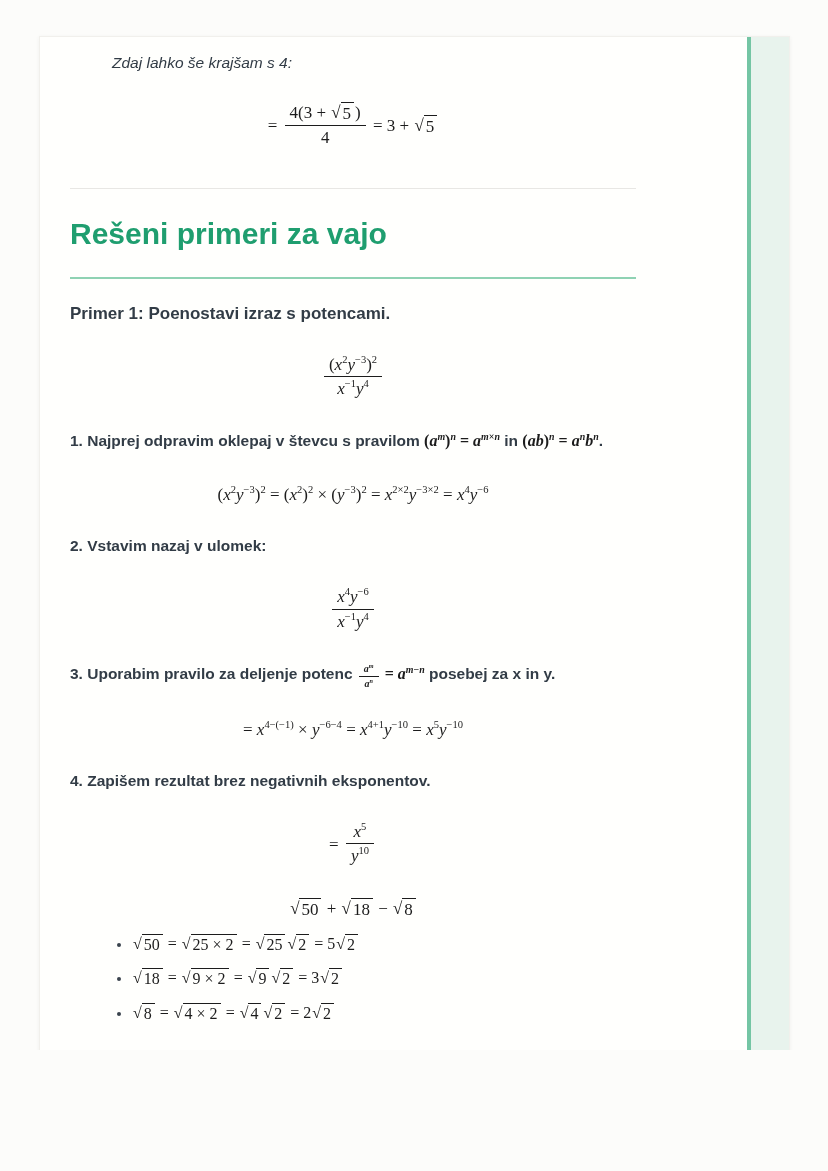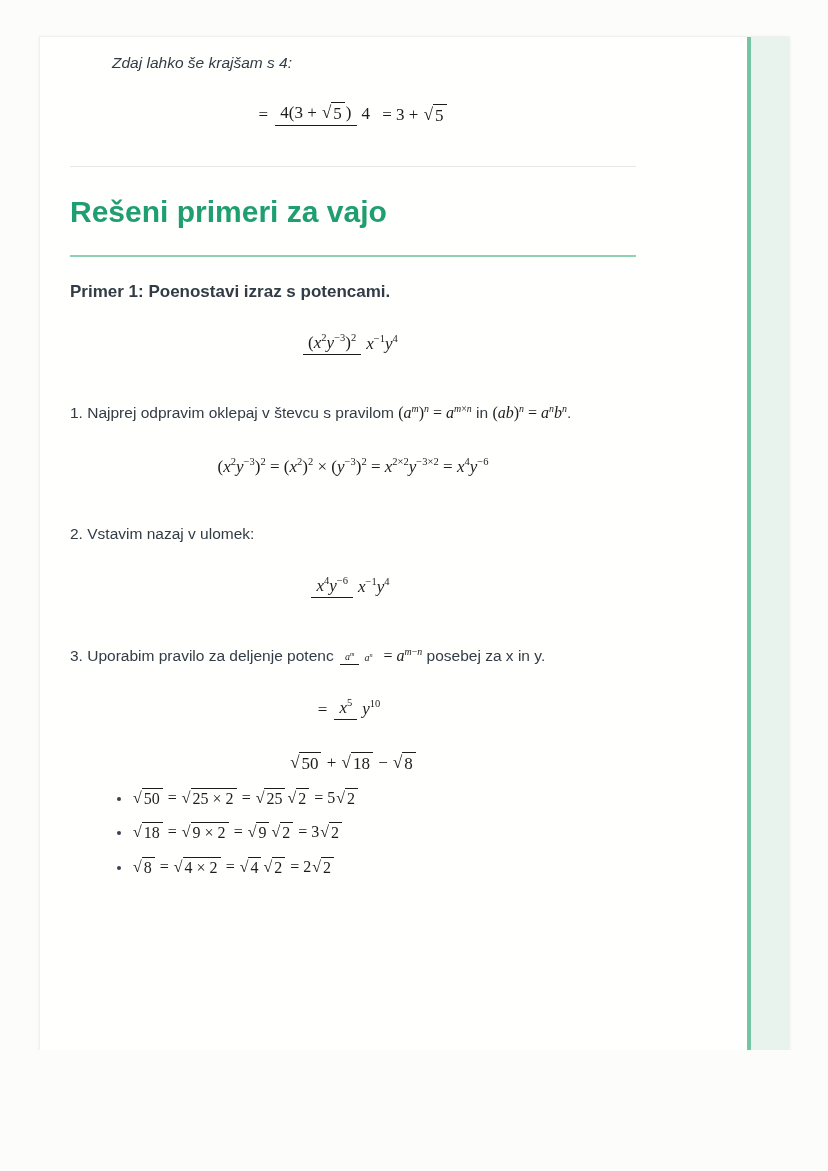--- a/index.html
+++ b/index.html
@@ -61,34 +61,35 @@
     border-bottom:2px solid var(--green-light);
   }
   h2{
     margin-top:24px;
     font-size:17px;
     font-weight:700;
     line-height:1.35;
   }
   h2:not(:first-of-type){margin-top:40px;}
   .step{
-    margin-top:44px;
+    margin-top:28px;
     line-height:1.55;
+    font-weight:bold;
   }
   .inline-math{font-size:16px;}
   ul{
     margin-top:6px;
     padding-left:62px;
     list-style:disc outside;
   }
   li{margin-top:11px;line-height:1.45;}
   li::marker{color:#3a434d;font-size:13px;}
   
   .mfrac{
-    display:inline-flex;flex-direction:row;
+    display:inline-flex;flex-direction:column;
     text-align:center;vertical-align:middle;
     margin:0 3px;transform:translateY(-2px);
     line-height:1.25;
   }
   .mnum{border-bottom:1px solid currentColor;padding:0 5px 1px;}
   .mden{padding:1px 5px 0;}
   .inline-math .mfrac{font-size:10px;margin:0 2px;transform:translateY(1px);line-height:1.2;}
   
   .msqrt{display:inline-flex;align-items:flex-start;margin:0 1px;}
   .mrad{line-height:1.25;}
@@ -129,20 +130,22 @@
         <div class="math-display math">(<span class="mvar">x</span><sup>2</sup><span class="mvar">y</span><sup>−3</sup>)<sup>2</sup> = (<span class="mvar">x</span><sup>2</sup>)<sup>2</sup> × (<span class="mvar">y</span><sup>−3</sup>)<sup>2</sup> = <span class="mvar">x</span><sup>2×2</sup><span class="mvar">y</span><sup>−3×2</sup> = <span class="mvar">x</span><sup>4</sup><span class="mvar">y</span><sup>−6</sup></div>
         <p class="step">2. Vstavim nazaj v ulomek:</p>
         <div class="math-display math"><span class="mfrac">
             <span class="mnum"><span class="mvar">x</span><sup>4</sup><span class="mvar">y</span><sup>−6</sup></span>
             <span class="mden"><span class="mvar">x</span><sup>−1</sup><span class="mvar">y</span><sup>4</sup></span>
           </span></div>
         <p class="step">3. Uporabim pravilo za deljenje potenc <span class="math inline-math"><span class="mfrac">
               <span class="mnum"><span class="mvar">a</span><sup><span class="mvar">m</span></sup></span>
               <span class="mden"><span class="mvar">a</span><sup><span class="mvar">n</span></sup></span>
             </span> = <span class="mvar">a</span><sup><span class="mvar">m</span>−<span class="mvar">n</span></sup></span> posebej za x in y.</p>
+        <div class="math-display math">= <span class="mvar">x</span><sup>4−(−1)</sup> × <span class="mvar">y</span><sup>−6−4</sup> = <span class="mvar">x</span><sup>4+1</sup><span class="mvar">y</span><sup>−10</sup> = <span class="mvar">x</span><sup>5</sup><span class="mvar">y</span><sup>−10</sup></div>
+        <p class="step">4. Zapišem rezultat brez negativnih eksponentov.</p>
         <div class="math-display math">= <span class="mfrac">
             <span class="mnum"><span class="mvar">x</span><sup>5</sup></span>
             <span class="mden"><span class="mvar">y</span><sup>10</sup></span>
           </span></div>
         <div class="math-display math"><span class="msqrt">
             <span class="mrad">√</span>
             <span class="mrand">50</span>
           </span> + <span class="msqrt">
             <span class="mrad">√</span>
             <span class="mrand">18</span>

